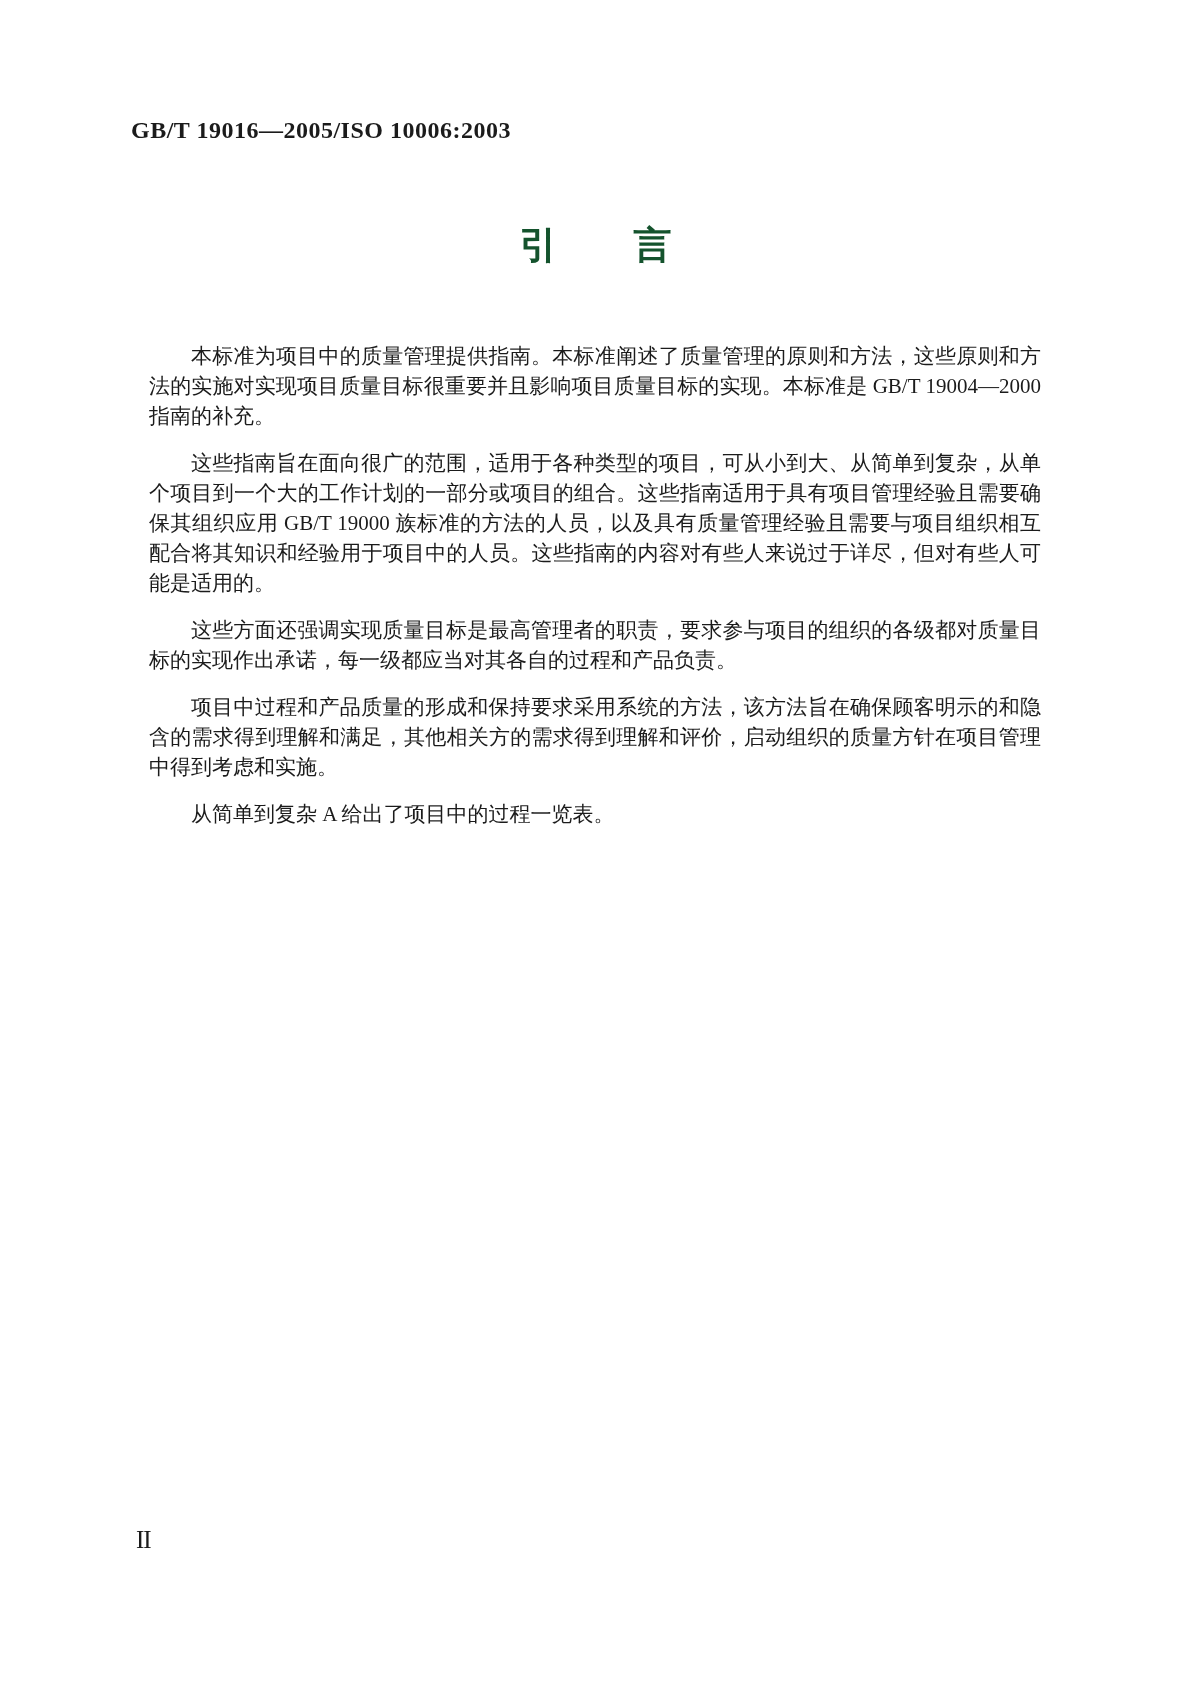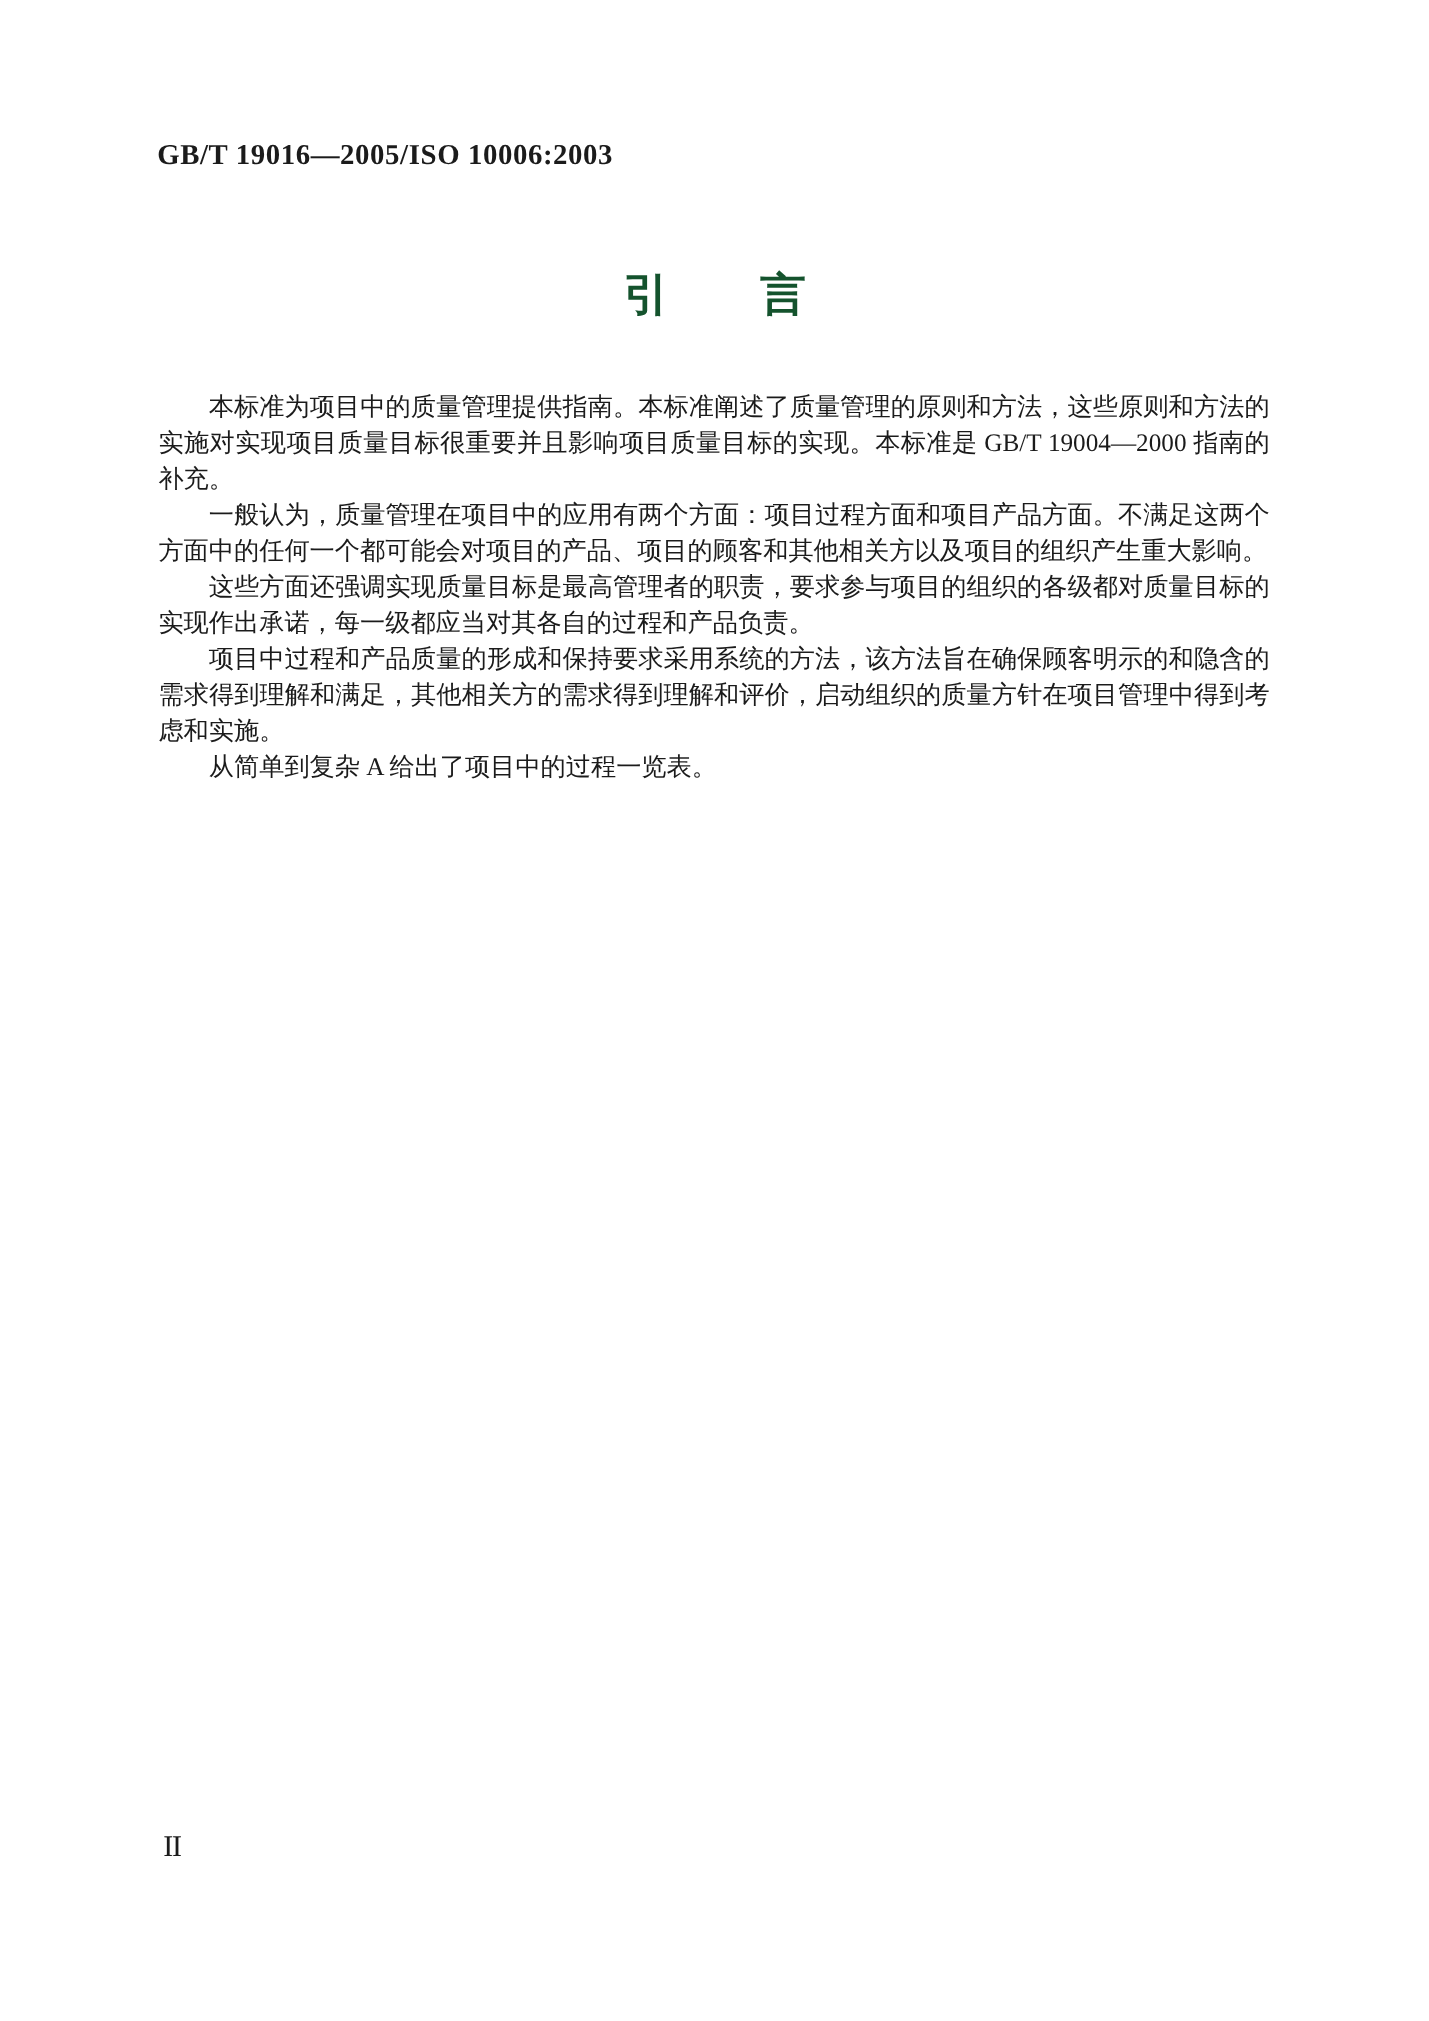--- a/index.html
+++ b/index.html
@@ -42,21 +42,21 @@
     position: absolute;
     left: 132px;
     top: 324px;
     width: 926px;
     font-size: 21px;
     line-height: 30px;
     text-align: justify;
     text-justify: inter-ideograph;
   }
   .body-text p.body-paragraph {
-    margin: 0;
+    margin: 17px;
     padding: 0;
     text-indent: 2em;
   }
   .page-number {
     position: absolute;
     left: 136px;
     top: 1526px;
     font-size: 25px;
     letter-spacing: -1px;
     font-family: Liberation Serif, serif;
@@ -66,21 +66,21 @@
 <body>
 
 <div class="page">
 
   <div class="doc-header">GB/T 19016—2005/ISO 10006:2003</div>
 
   <div class="doc-title">引　　言</div>
 
   <div class="body-text">
       <p class="body-paragraph">本标准为项目中的质量管理提供指南。本标准阐述了质量管理的原则和方法，这些原则和方法的实施对实现项目质量目标很重要并且影响项目质量目标的实现。本标准是 GB/T 19004—2000 指南的补充。</p>
-      <p class="body-paragraph">一般认为，质量管理在项目中的应用有两个方面：项目过程方面和项目产品方面。不满足这两个方面中的任何一个都可能会对项目的产品、项目的顾客和其他相关方以及项目的组织产生重大影响。</p>
+      <p class="body-paragraph">这些指南旨在面向很广的范围，适用于各种类型的项目，可从小到大、从简单到复杂，从单个项目到一个大的工作计划的一部分或项目的组合。这些指南适用于具有项目管理经验且需要确保其组织应用 GB/T 19000 族标准的方法的人员，以及具有质量管理经验且需要与项目组织相互配合将其知识和经验用于项目中的人员。这些指南的内容对有些人来说过于详尽，但对有些人可能是适用的。</p>
       <p class="body-paragraph">这些方面还强调实现质量目标是最高管理者的职责，要求参与项目的组织的各级都对质量目标的实现作出承诺，每一级都应当对其各自的过程和产品负责。</p>
       <p class="body-paragraph">项目中过程和产品质量的形成和保持要求采用系统的方法，该方法旨在确保顾客明示的和隐含的需求得到理解和满足，其他相关方的需求得到理解和评价，启动组织的质量方针在项目管理中得到考虑和实施。</p>
       <p class="body-paragraph">从简单到复杂 A 给出了项目中的过程一览表。</p>
     </div>
 
   <div class="page-number">II</div>
 
 </div>
 
 </body></html>

